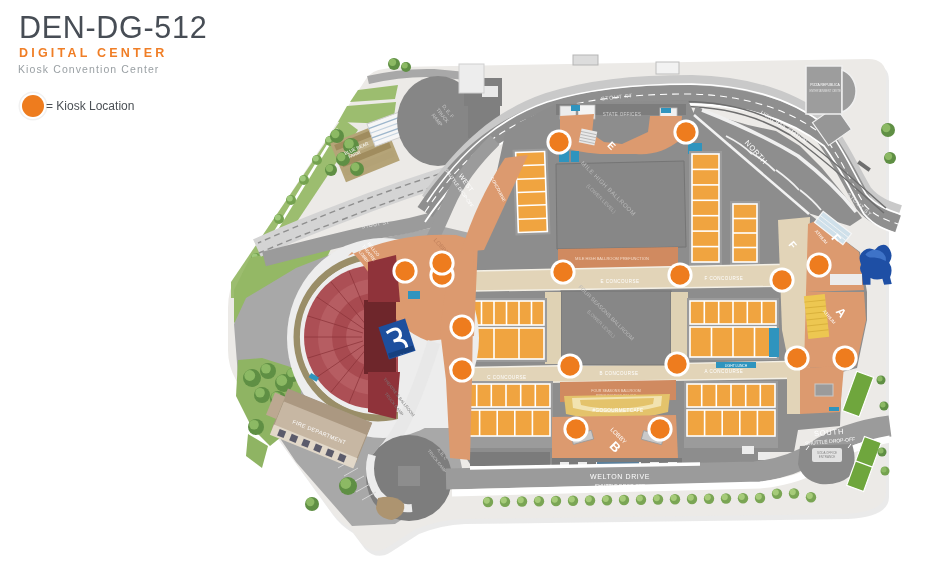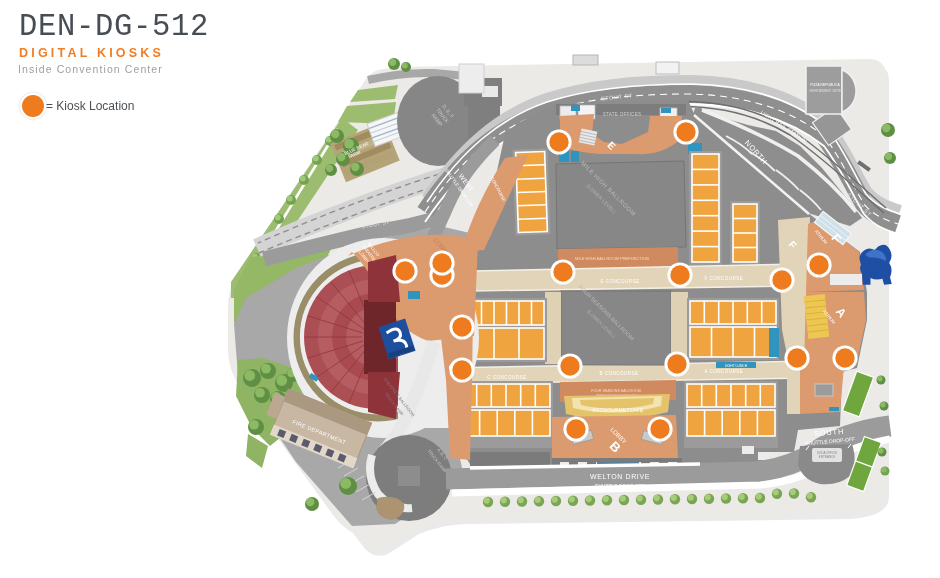--- a/index.html
+++ b/index.html
@@ -1,16 +1,16 @@
 <!DOCTYPE html>
 <html><head><meta charset="utf-8">
 <style>
 html,body{margin:0;padding:0;width:940px;height:578px;background:#fff;overflow:hidden;}
 body{font-family:"Liberation Sans",sans-serif;position:relative;}
-.t1{position:absolute;left:19px;top:10px;font-size:30.5px;color:#474D55;letter-spacing:0.7px;font-family:Liberation Mono, monospace;}
+.t1{position:absolute;left:19px;top:10px;font-size:30.5px;color:#474D55;letter-spacing:0.7px;}
 .t2{position:absolute;left:19px;top:46px;font-size:12.5px;color:#F07E26;font-weight:bold;letter-spacing:3.2px;}
 .t3{position:absolute;left:18px;top:63px;font-size:10.5px;color:#9AA0A4;letter-spacing:1.1px;}
 .legtxt{position:absolute;left:46px;top:99px;font-size:12px;color:#4B5055;}
 svg.map{position:absolute;left:0;top:0;}
 svg.leg{position:absolute;left:17px;top:90px;}
 </style></head>
 <body>
 
 <svg class="map" width="940" height="578" viewBox="0 0 940 578">
 
@@ -817,23 +817,23 @@
     </g>
 
 <g transform="translate(131,40) scale(0.85)">
       <path d="M 859,264 Q 854,254 862,248 Q 868,243 875,247 L 879,243 Q 888,237 893,247 Q 897,255 892,262 Q 897,270 893,279 L 895,287 L 886,288 L 884,281 Q 876,283 870,280 L 870,288 L 861,288 L 860,275 Q 856,270 859,264 Z" fill="#1E4FA5"></path>
 <path d="M 864,252 Q 872,244 881,248 Q 889,252 888,260 Q 880,255 872,256 Q 866,256 864,252 Z" fill="#3E73C8"></path>
     </g>
 </svg>
 
 <div class="t1">DEN-DG-512</div>
 
-<div class="t2">DIGITAL KIOSKS</div>
-
-<div class="t3">Inside Convention Center</div>
+<div class="t2">DIGITAL CENTER</div>
+
+<div class="t3">Kiosk Convention Center</div>
 
 <svg class="leg" width="32" height="32">
     <circle cx="16" cy="16" r="14.5" fill="#f1f1f1"></circle>
     <circle cx="16" cy="16" r="13" fill="#fff"></circle>
     <circle cx="16" cy="16" r="11" fill="#EE7C1E"></circle>
   </svg>
 
 <div class="legtxt">= Kiosk Location</div>
 
 </body></html>

